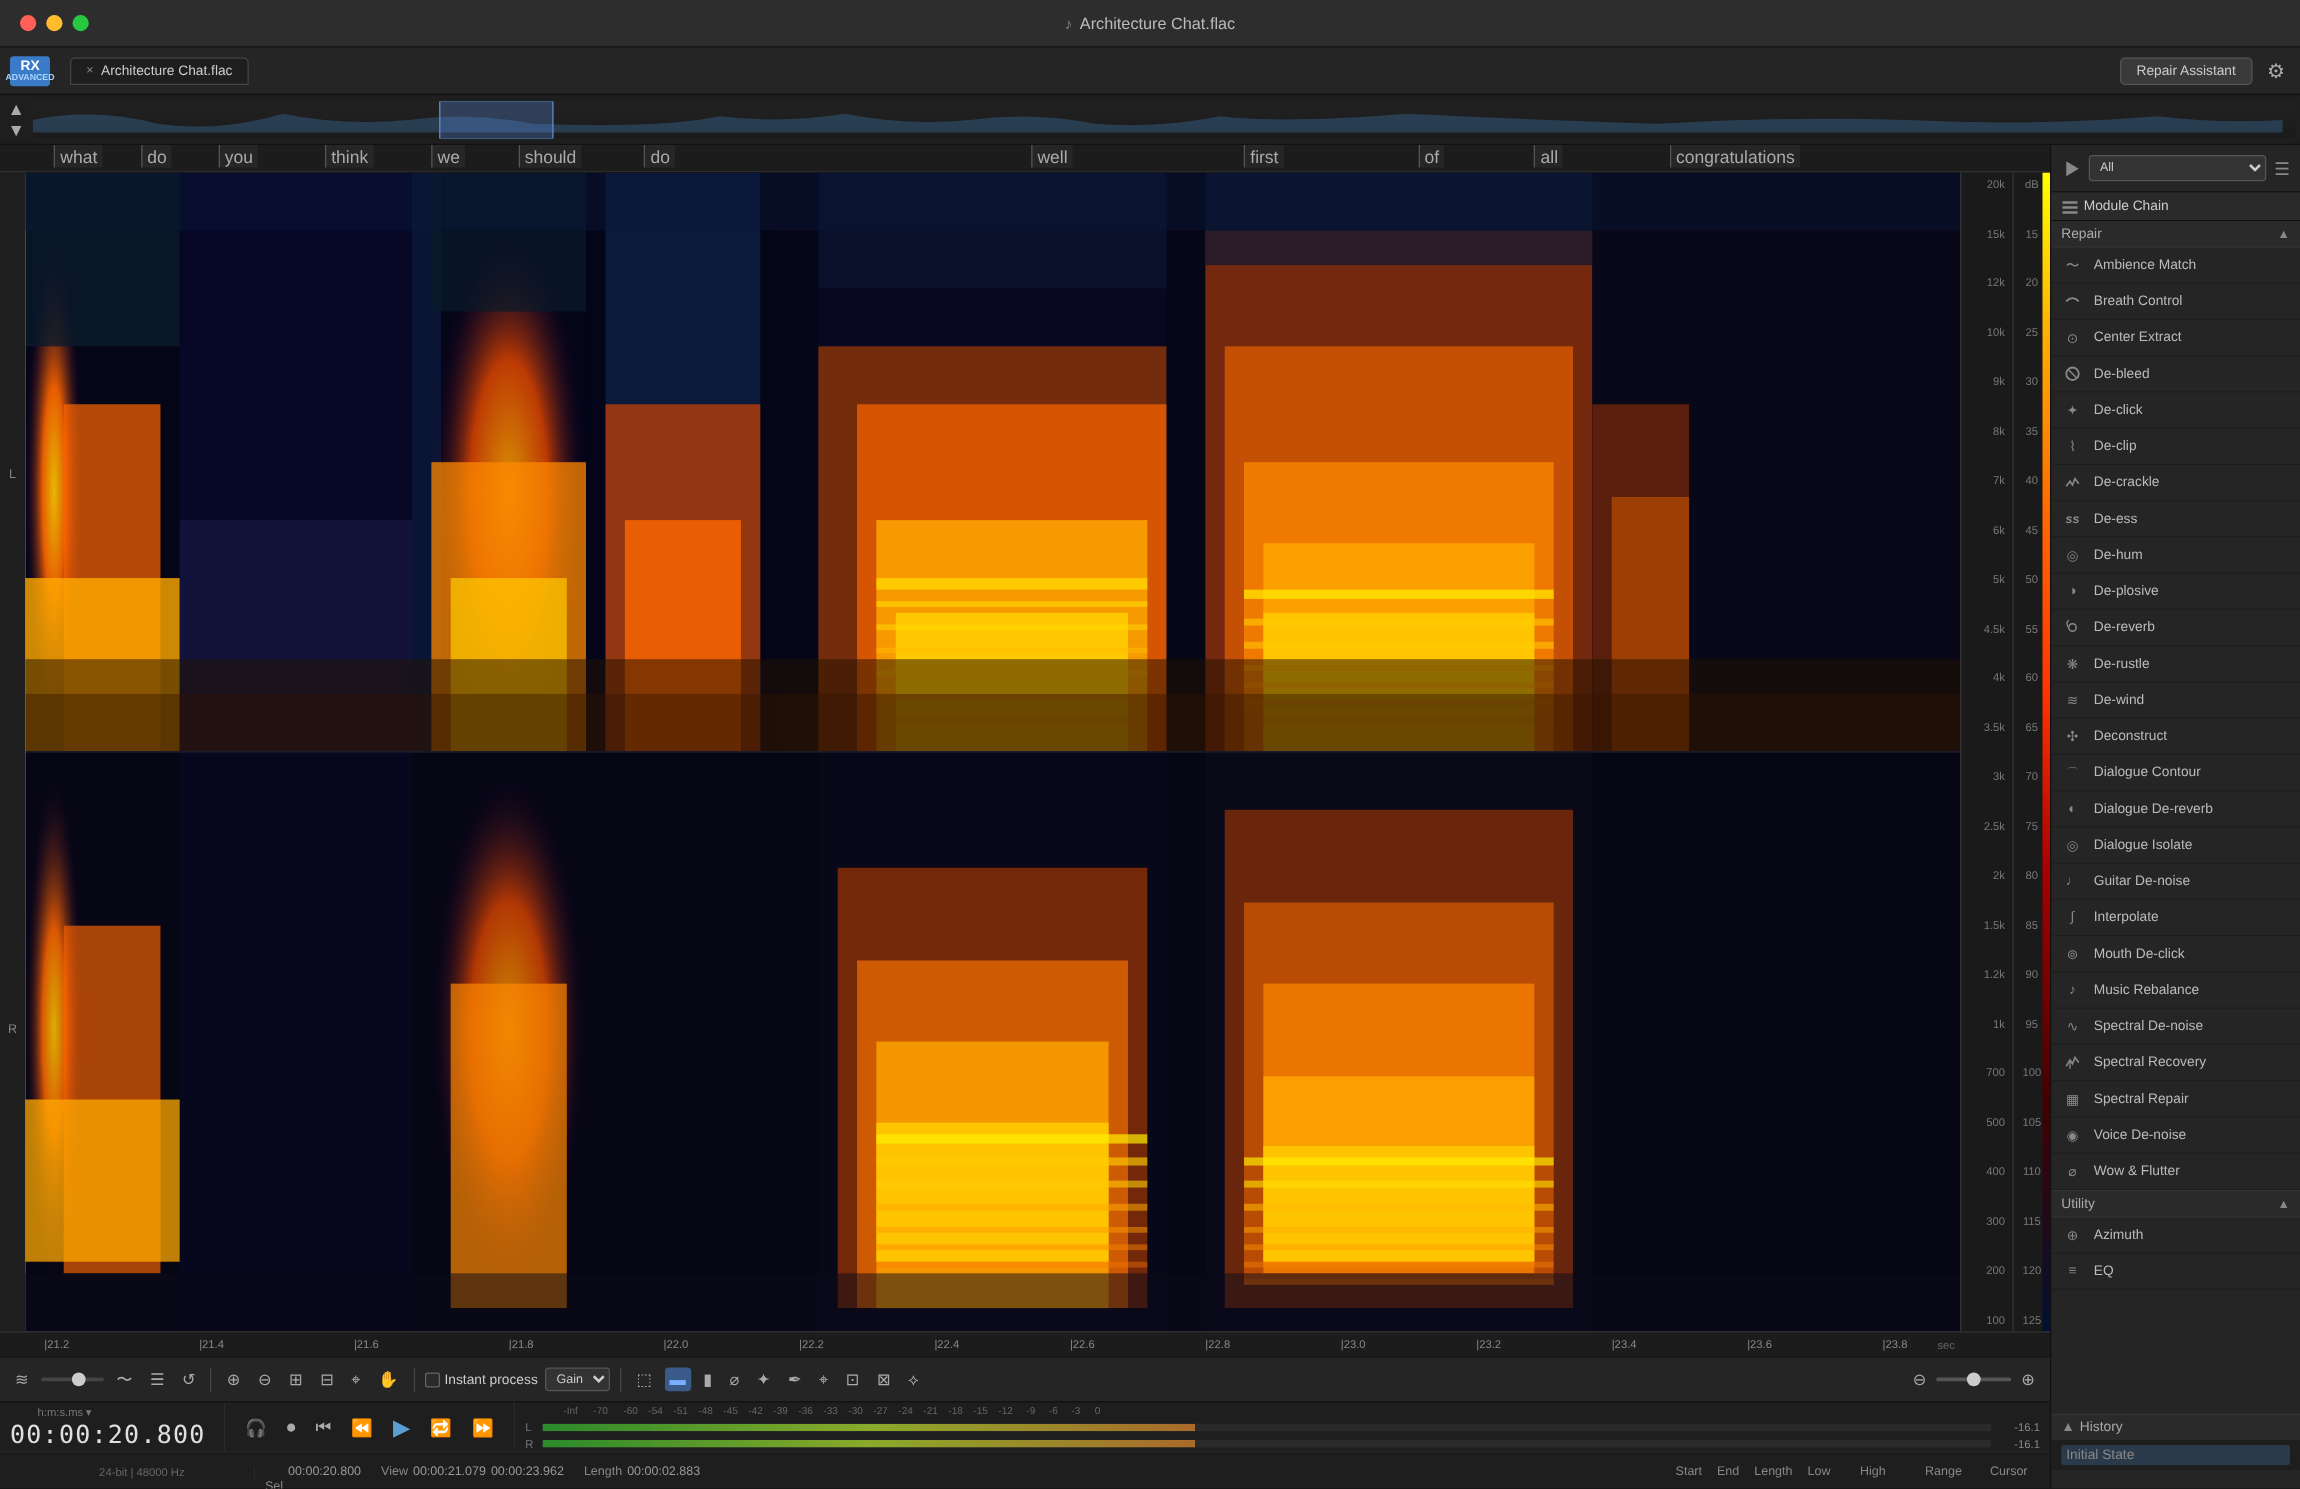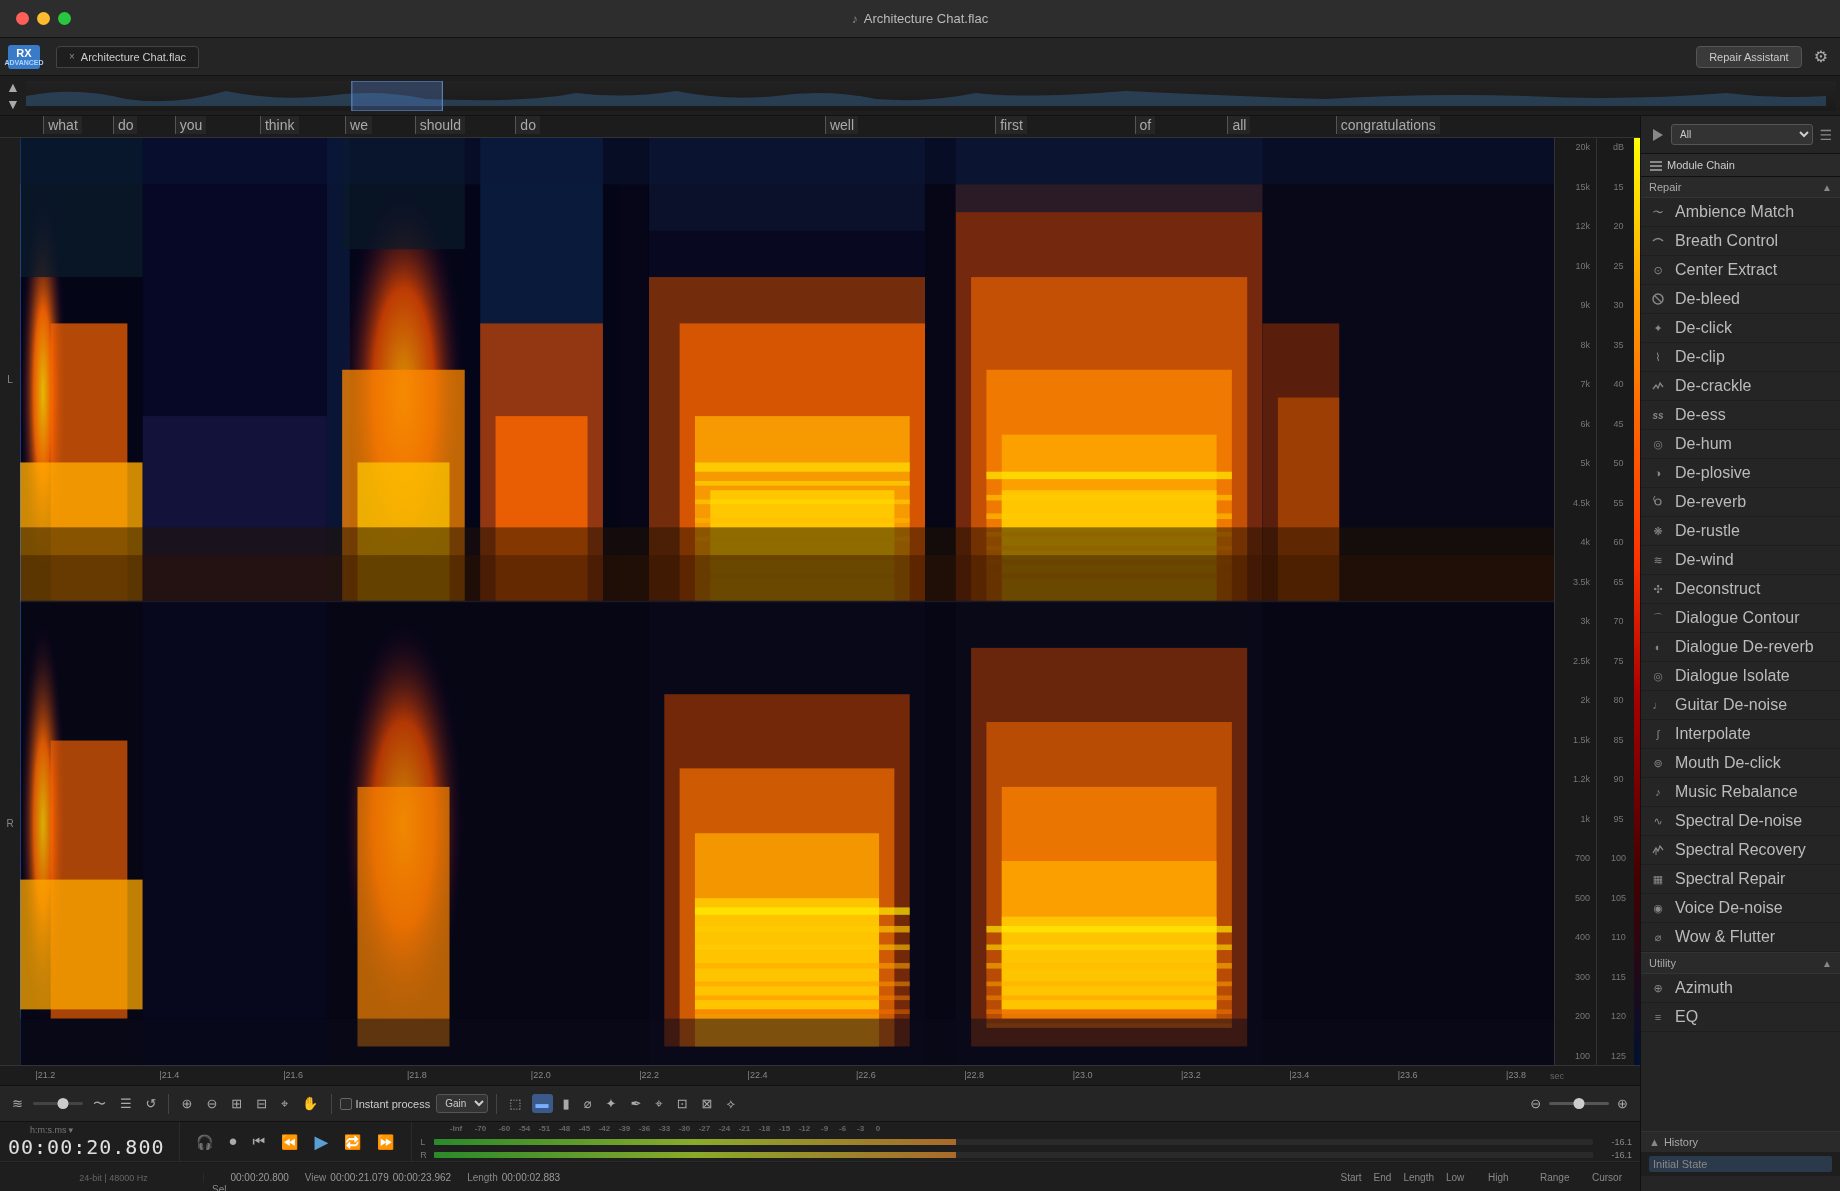--- a/index.html
+++ b/index.html
@@ -217,21 +217,21 @@
     }
     .freq-label {
       font-size: 9px;
       color: #777;
       text-align: right;
       padding-right: 4px;
     }
 
     
     .db-axis {
-      width: 44px;
+      width: 30px;
       background: #1a1a1a;
       display: flex;
       flex-direction: column;
       justify-content: space-between;
       padding: 4px 0;
       border-left: 1px solid #333;
       position: relative;
     }
     .db-label {
       font-size: 9px;
@@ -528,21 +528,21 @@
     .module-icon {
       width: 18px;
       height: 18px;
       display: flex;
       align-items: center;
       justify-content: center;
       color: #888;
       font-size: 11px;
     }
     .module-name {
-      font-size: 16px;
+      font-size: 11px;
       color: #bbb;
     }
 
     .utility-section {
       border-top: 1px solid #333;
     }
 
     
     .history-panel {
       border-top: 1px solid #333;
@@ -969,21 +969,21 @@
           <button class="transport-btn">⏺</button>
           <button class="transport-btn">⏮</button>
           <button class="transport-btn">⏪</button>
           <button class="transport-btn play-btn">▶</button>
           <button class="transport-btn">🔁</button>
           <button class="transport-btn">⏩</button>
         </div>
 
         <div class="level-meters">
 
-          <div style="display:flex;align-items:center;gap:0;font-size:8px;color:#666;padding-left:14px;margin-bottom:1px;font-weight:bold;">
+          <div style="display:flex;align-items:center;gap:0;font-size:8px;color:#666;padding-left:14px;margin-bottom:1px;">
             <span style="width:28px;text-align:right">-Inf</span>
             <span style="width:24px;text-align:right">-70</span>
             <span style="width:24px;text-align:right">-60</span>
             <span style="width:20px;text-align:right">-54</span>
             <span style="width:20px;text-align:right">-51</span>
             <span style="width:20px;text-align:right">-48</span>
             <span style="width:20px;text-align:right">-45</span>
             <span style="width:20px;text-align:right">-42</span>
             <span style="width:20px;text-align:right">-39</span>
             <span style="width:20px;text-align:right">-36</span>

